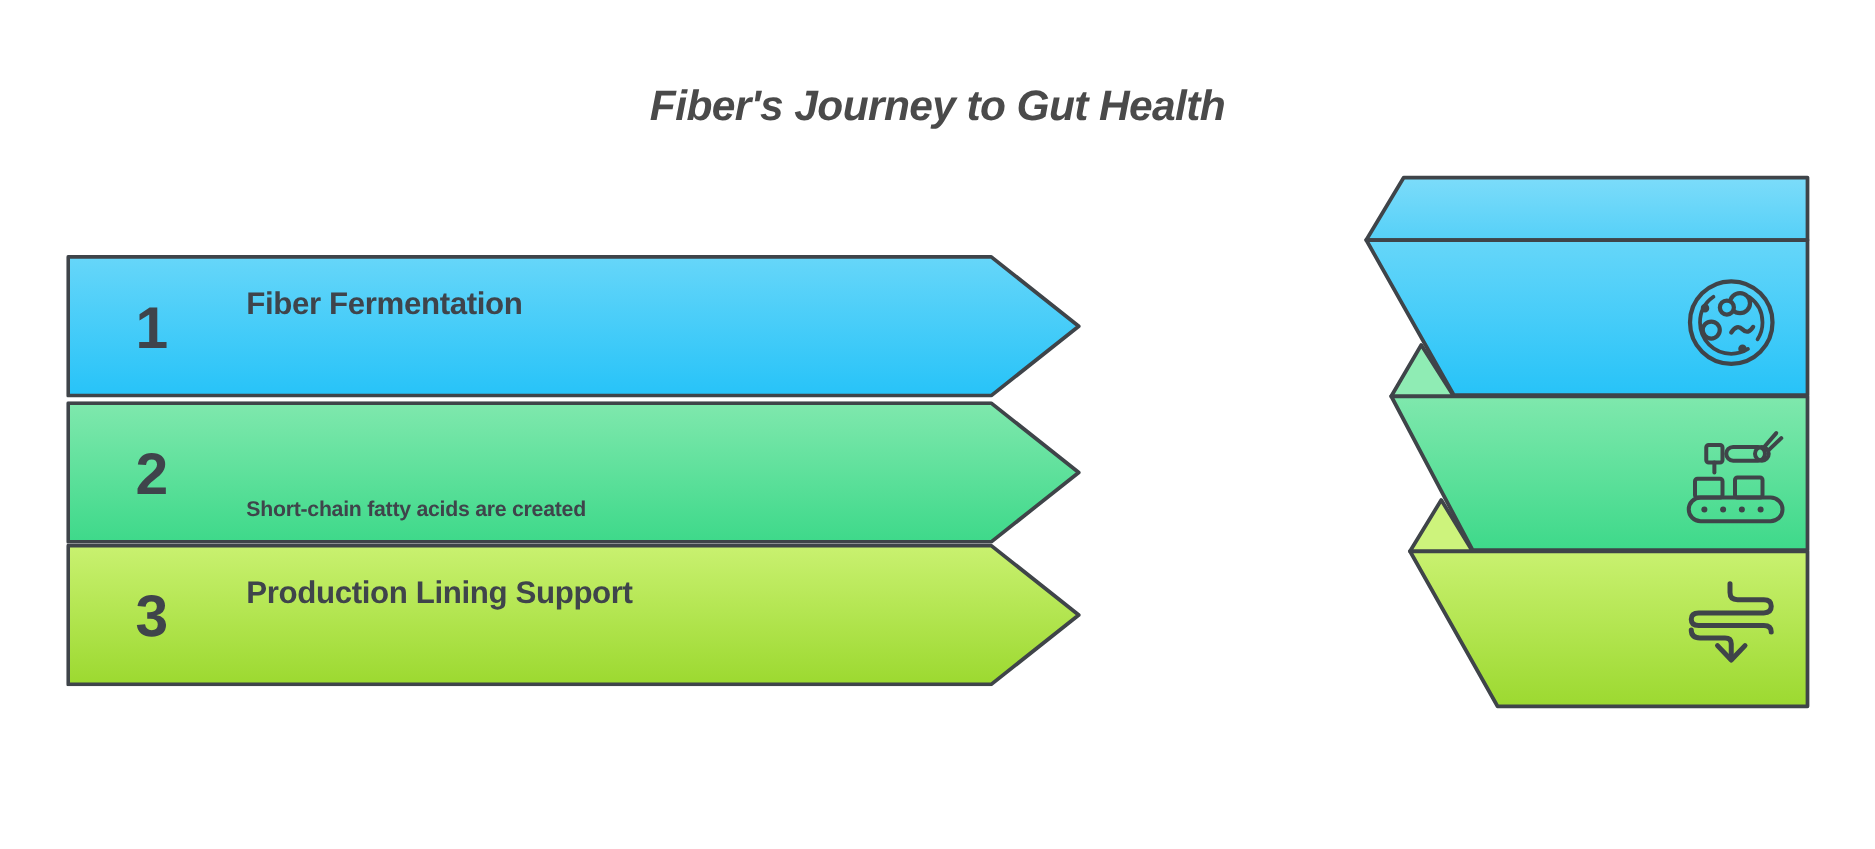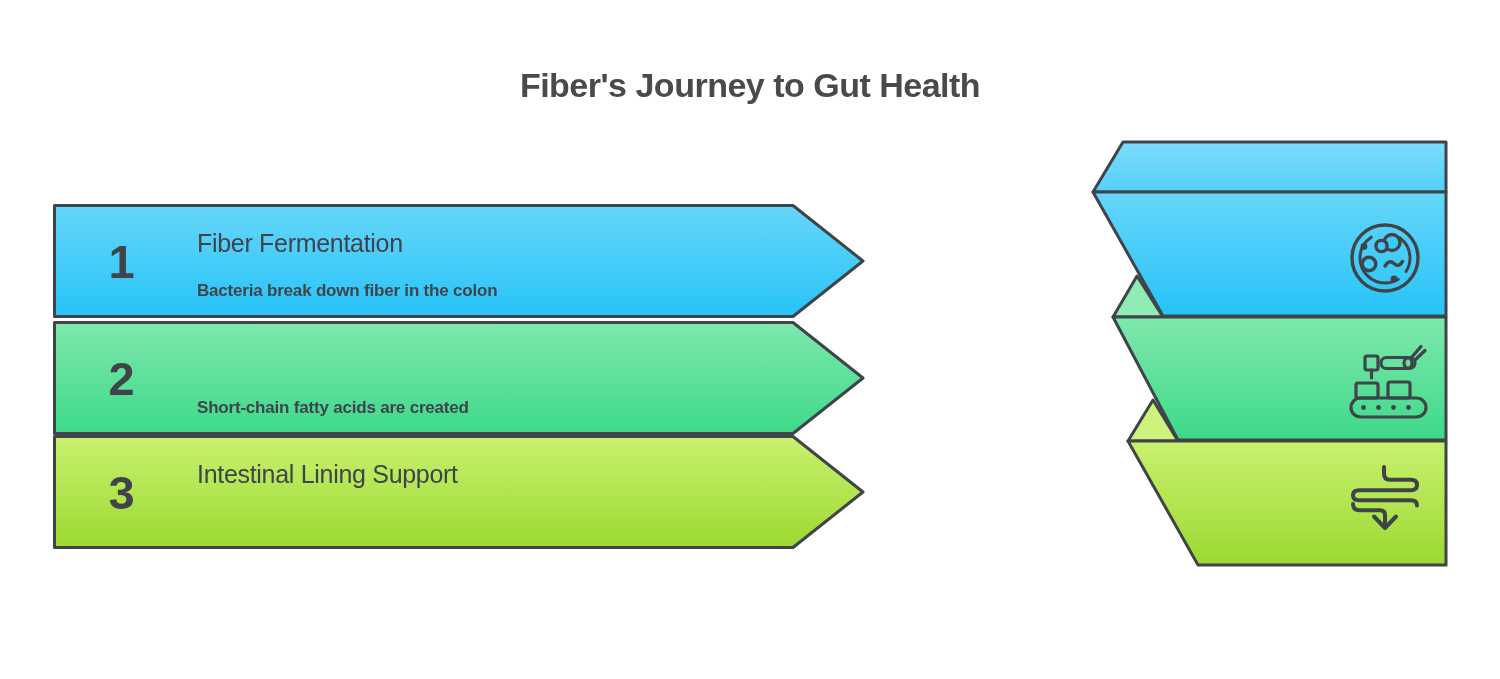--- a/index.html
+++ b/index.html
@@ -3,32 +3,33 @@
 <meta charset="utf-8">
 <style>
   html,body{margin:0;padding:0;background:#ffffff;}
   body{font-family:"Liberation Sans", sans-serif;}
   .stage{position:relative;width:1500px;height:679px;background:#fff;overflow:hidden;}
 
   .main-title{
     position:absolute;top:66px;left:0;width:100%;
     text-align:center;font-size:34px;font-weight:bold;color:#4a4a4a;
     letter-spacing:-0.5px;
+    font-style:italic;
   }
 
   .banner{position:absolute;left:53px;width:812px;height:114px;}
   .banner svg{position:absolute;top:0;left:0;display:block;}
   .banner .num{
     position:absolute;left:28px;top:0;width:80px;height:100%;
     display:flex;align-items:center;justify-content:center;
     font-size:47px;font-weight:bold;color:#3f444b;letter-spacing:-1px;
   }
   .banner .txt-title{
     position:absolute;left:144px;top:25px;
-    font-size:25px;font-weight:normal;color:#3f444b;letter-spacing:-0.3px;
+    font-size:25px;font-weight:bold;color:#3f444b;letter-spacing:-0.3px;
   }
   .banner .txt-desc{
     position:absolute;left:144px;top:77px;
     font-size:17px;font-weight:bold;color:#3f444b;letter-spacing:-0.2px;
   }
   .banner-1{top:204px;}
   .banner-2{top:321px;}
   .banner-3{top:435px;}
 
   .ribbon-stack{position:absolute;left:1085px;top:138px;width:370px;height:432px;}
@@ -60,37 +61,36 @@
   </svg>
 
   <div class="main-title">Fiber's Journey to Gut Health</div>
 
   <div class="banner banner-1">
     <svg width="812" height="114" viewBox="0 0 812 114">
       <polygon points="1.5,1.5 740,1.5 810,57 740,112.5 1.5,112.5" fill="url(#g-blue)" stroke="#3f4449" stroke-width="3" stroke-linejoin="round"></polygon>
     </svg>
     <div class="num">1</div>
     <div class="txt-title">Fiber Fermentation</div>
-    <div class="txt-desc">Bacteria break down fiber in the colon</div>
   </div>
 
   <div class="banner banner-2">
     <svg width="812" height="114" viewBox="0 0 812 114">
       <polygon points="1.5,1.5 740,1.5 810,57 740,112.5 1.5,112.5" fill="url(#g-green)" stroke="#3f4449" stroke-width="3" stroke-linejoin="round"></polygon>
     </svg>
     <div class="num">2</div>
     <div class="txt-desc">Short-chain fatty acids are created</div>
   </div>
 
   <div class="banner banner-3">
     <svg width="812" height="114" viewBox="0 0 812 114">
       <polygon points="1.5,1.5 740,1.5 810,57 740,112.5 1.5,112.5" fill="url(#g-lime)" stroke="#3f4449" stroke-width="3" stroke-linejoin="round"></polygon>
     </svg>
     <div class="num">3</div>
-    <div class="txt-title">Intestinal Lining Support</div>
+    <div class="txt-title">Production Lining Support</div>
   </div>
 
   <div class="ribbon-stack">
     <svg width="370" height="432" viewBox="0 0 370 432">
 
       <polygon points="28,179 52,138 78,179" fill="#8fecb4" stroke="#3f4449" stroke-width="3" stroke-linejoin="round"></polygon>
       <polygon points="43,303 68,262 93,303" fill="#cdf37c" stroke="#3f4449" stroke-width="3" stroke-linejoin="round"></polygon>
 
       <polygon points="38,4 361,4 361,54 8,54" fill="url(#g-blue-fold)" stroke="#3f4449" stroke-width="3" stroke-linejoin="round"></polygon>
 

